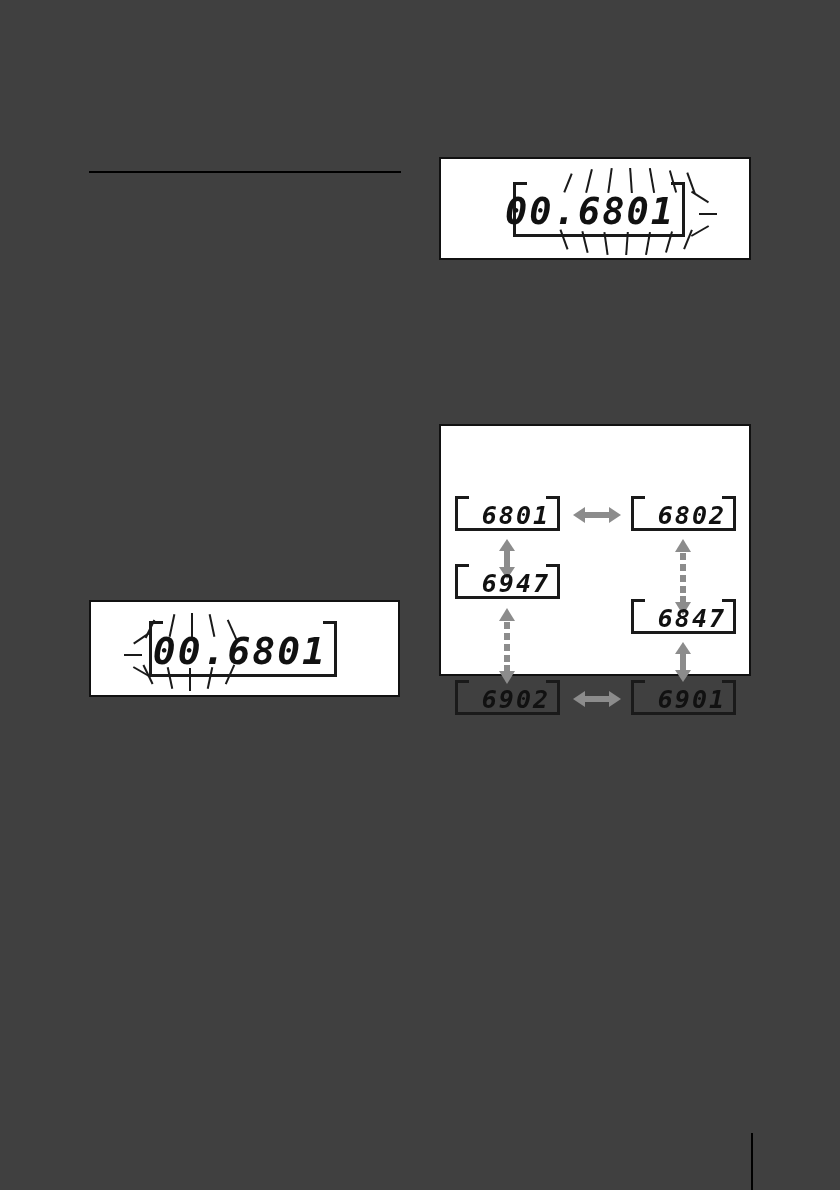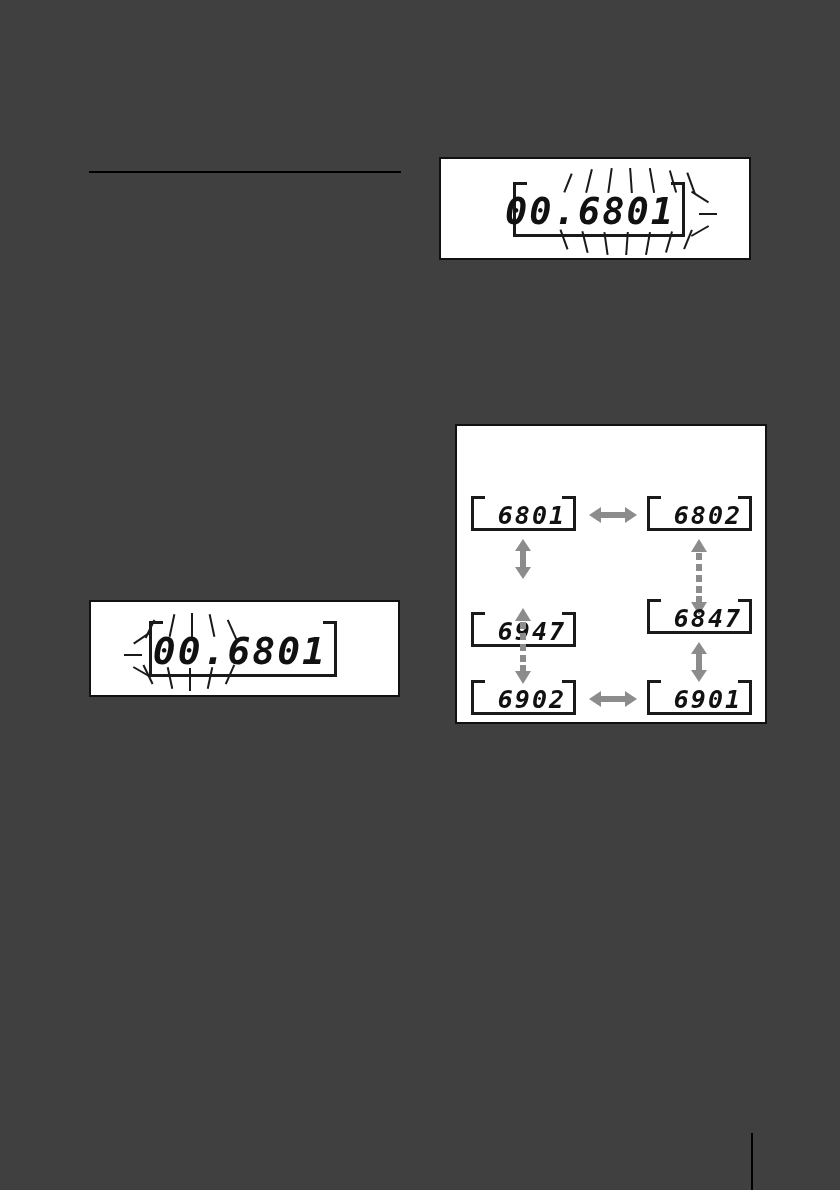--- a/index.html
+++ b/index.html
@@ -104,21 +104,21 @@
       <div class="ray" style="left:41px;top:44px;height:18px;transform:rotate(90deg);"></div>
       <div class="ray" style="left:50px;top:60px;height:20px;transform:rotate(120deg);"></div>
     </div>
 
     <div class="lcd" style="left:58px;top:22px;width:188px;height:53px;">
       <div class="bracket"></div>
       <div class="digits" style="font-size:38px;">00.6801</div>
     </div>
   </div>
 
-  <div class="figure" style="left:455px;top:424px;width:312px;height:300px;">
+  <div class="figure" style="left:439px;top:424px;width:312px;height:252px;">
 
     <div class="lcd" style="left:14px;top:73px;width:105px;height:32px;">
       <div class="bracket"></div>
       <div class="digits" style="font-size:25px;">6801</div>
     </div>
 
     <div class="arrow" style="left:132px;top:80px;">
       <svg width="48" height="18" viewBox="0 0 48 18">
         <g fill="#8c8c8c">
           <polygon points="0,9 12,1 12,17"></polygon>
@@ -150,21 +150,21 @@
           <polygon points="9,76 1,63 17,63"></polygon>
           <rect x="6" y="14" width="6" height="7"></rect>
           <rect x="6" y="25" width="6" height="7"></rect>
           <rect x="6" y="36" width="6" height="7"></rect>
           <rect x="6" y="47" width="6" height="7"></rect>
           <rect x="6" y="57" width="6" height="6"></rect>
         </g>
       </svg>
     </div>
 
-    <div class="lcd" style="left:14px;top:141px;width:105px;height:32px;margin-top:48px;">
+    <div class="lcd" style="left:14px;top:141px;width:105px;height:32px;">
       <div class="bracket"></div>
       <div class="digits" style="font-size:25px;">6947</div>
     </div>
 
     <div class="arrow" style="left:57px;top:182px;">
       <svg width="18" height="76" viewBox="0 0 18 76">
         <g fill="#8c8c8c">
           <polygon points="9,0 1,13 17,13"></polygon>
           <polygon points="9,76 1,63 17,63"></polygon>
           <rect x="6" y="14" width="6" height="7"></rect>

